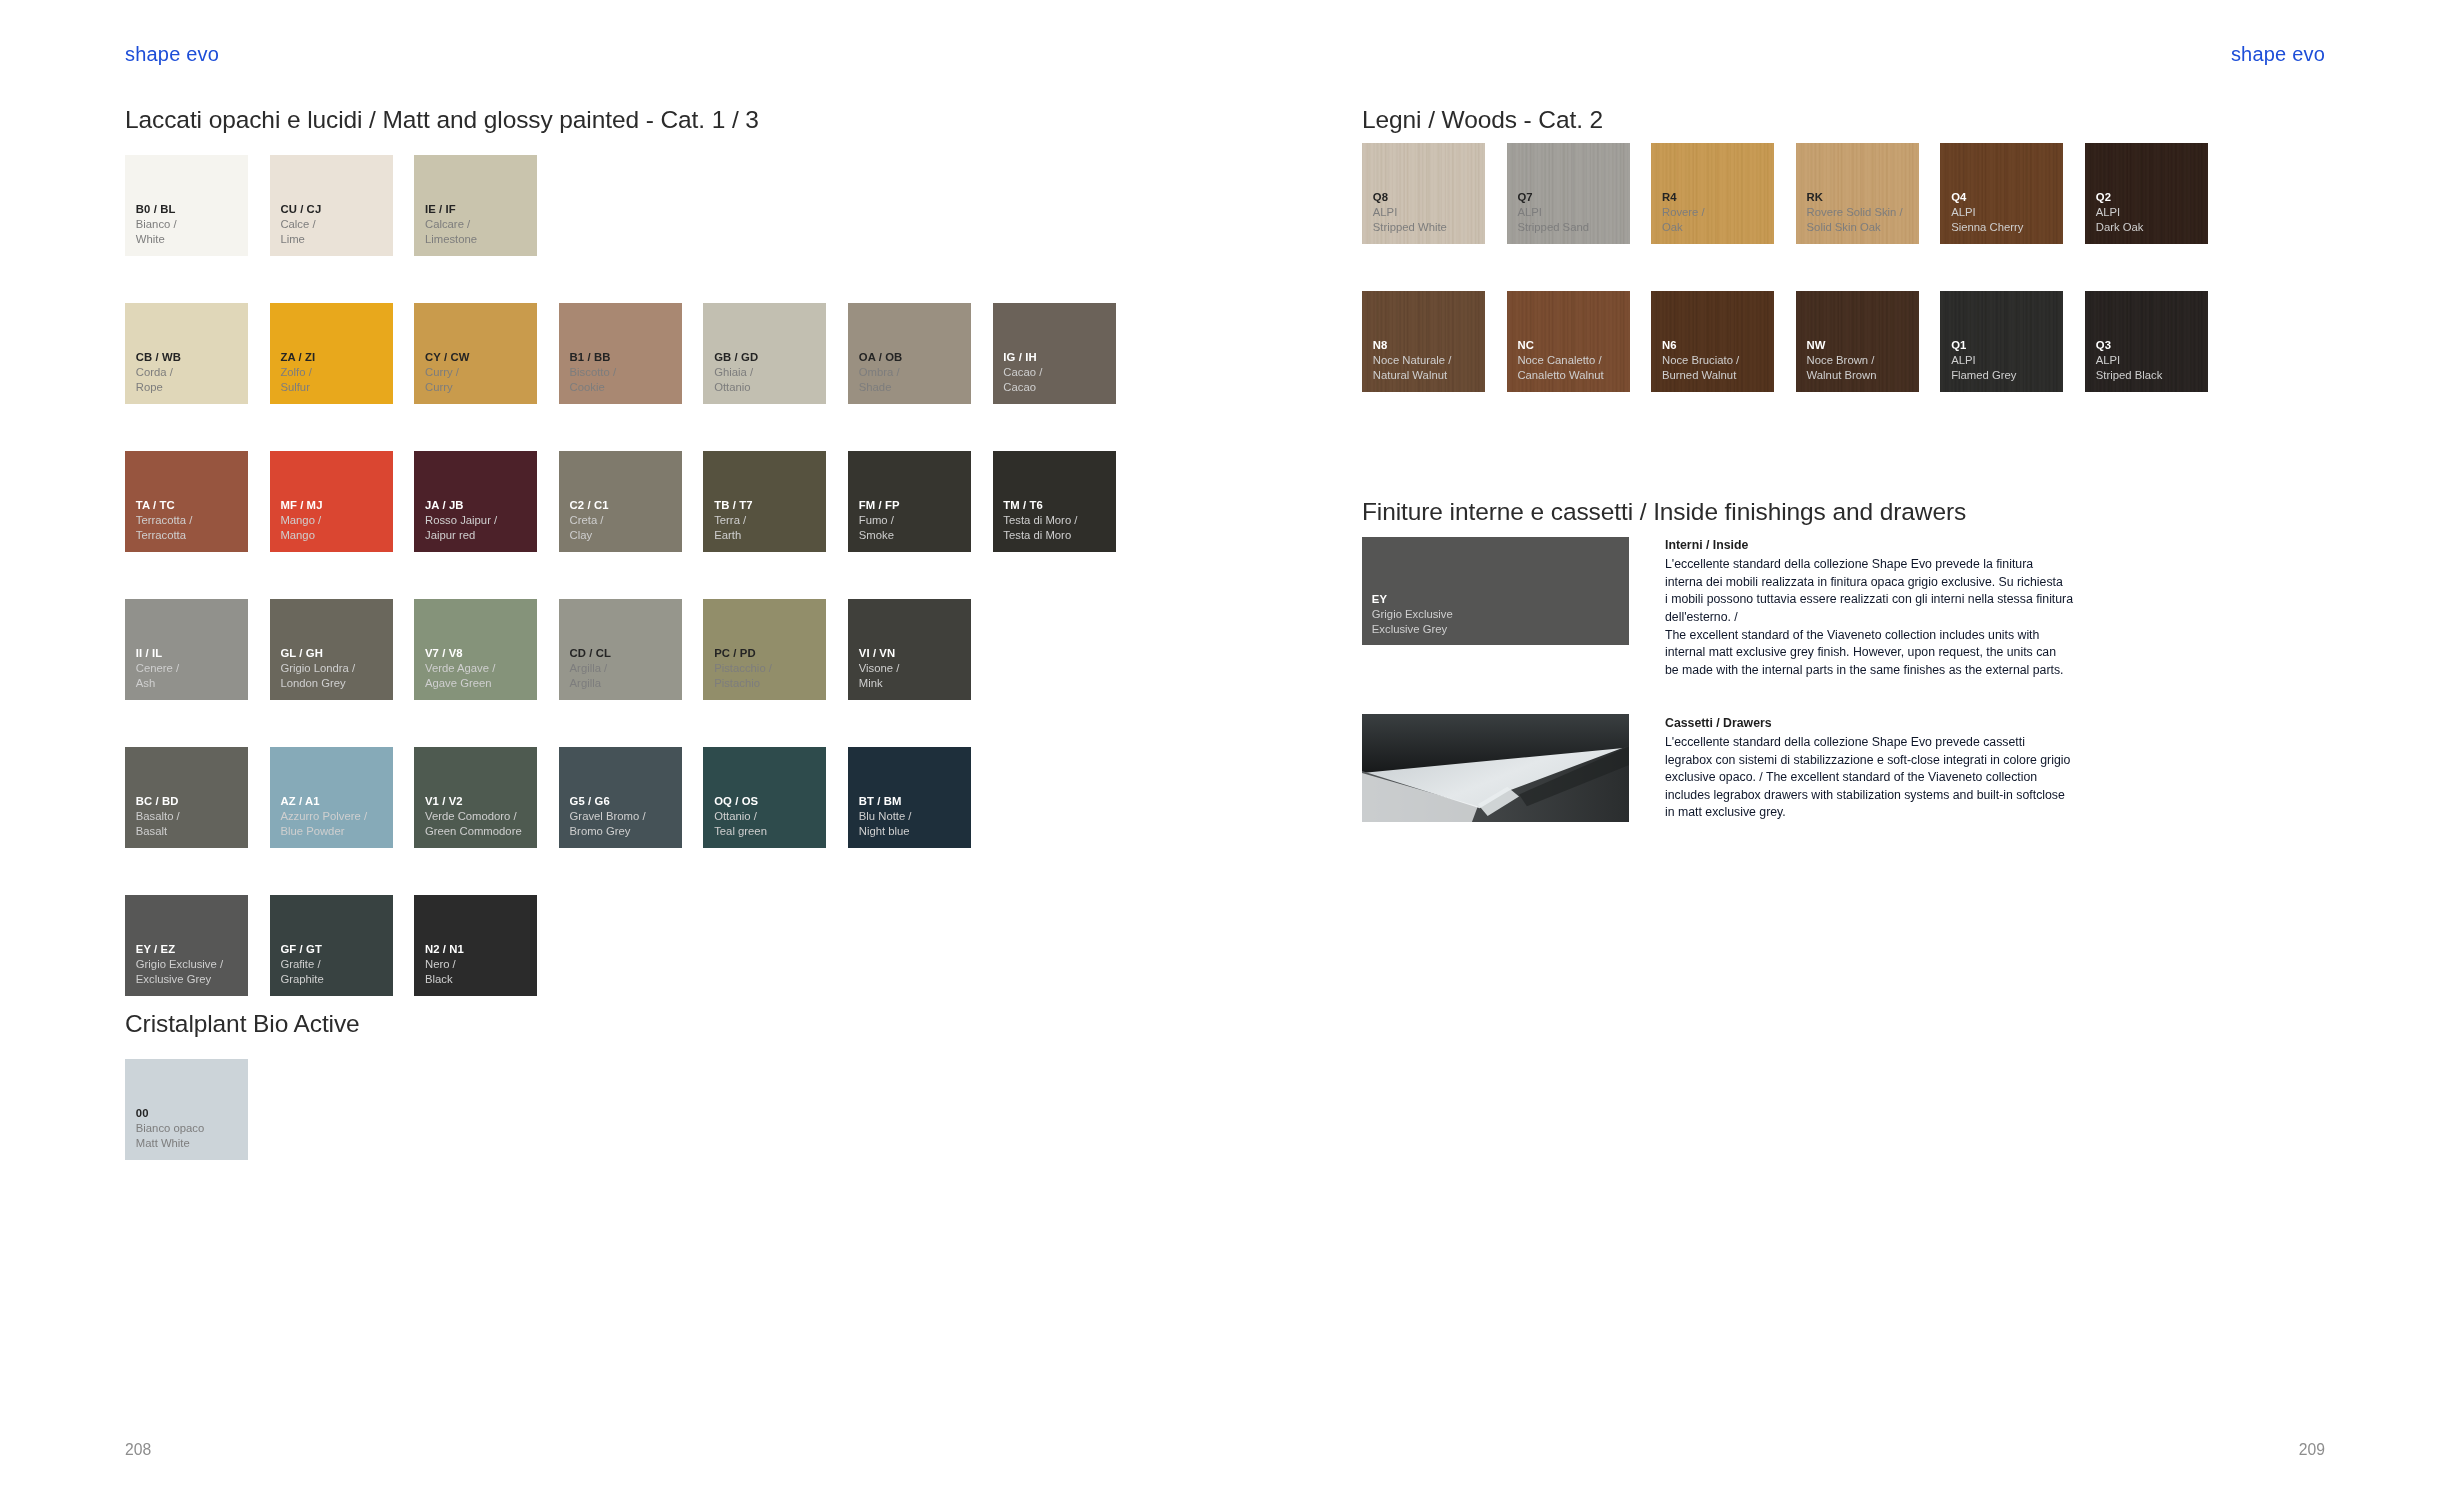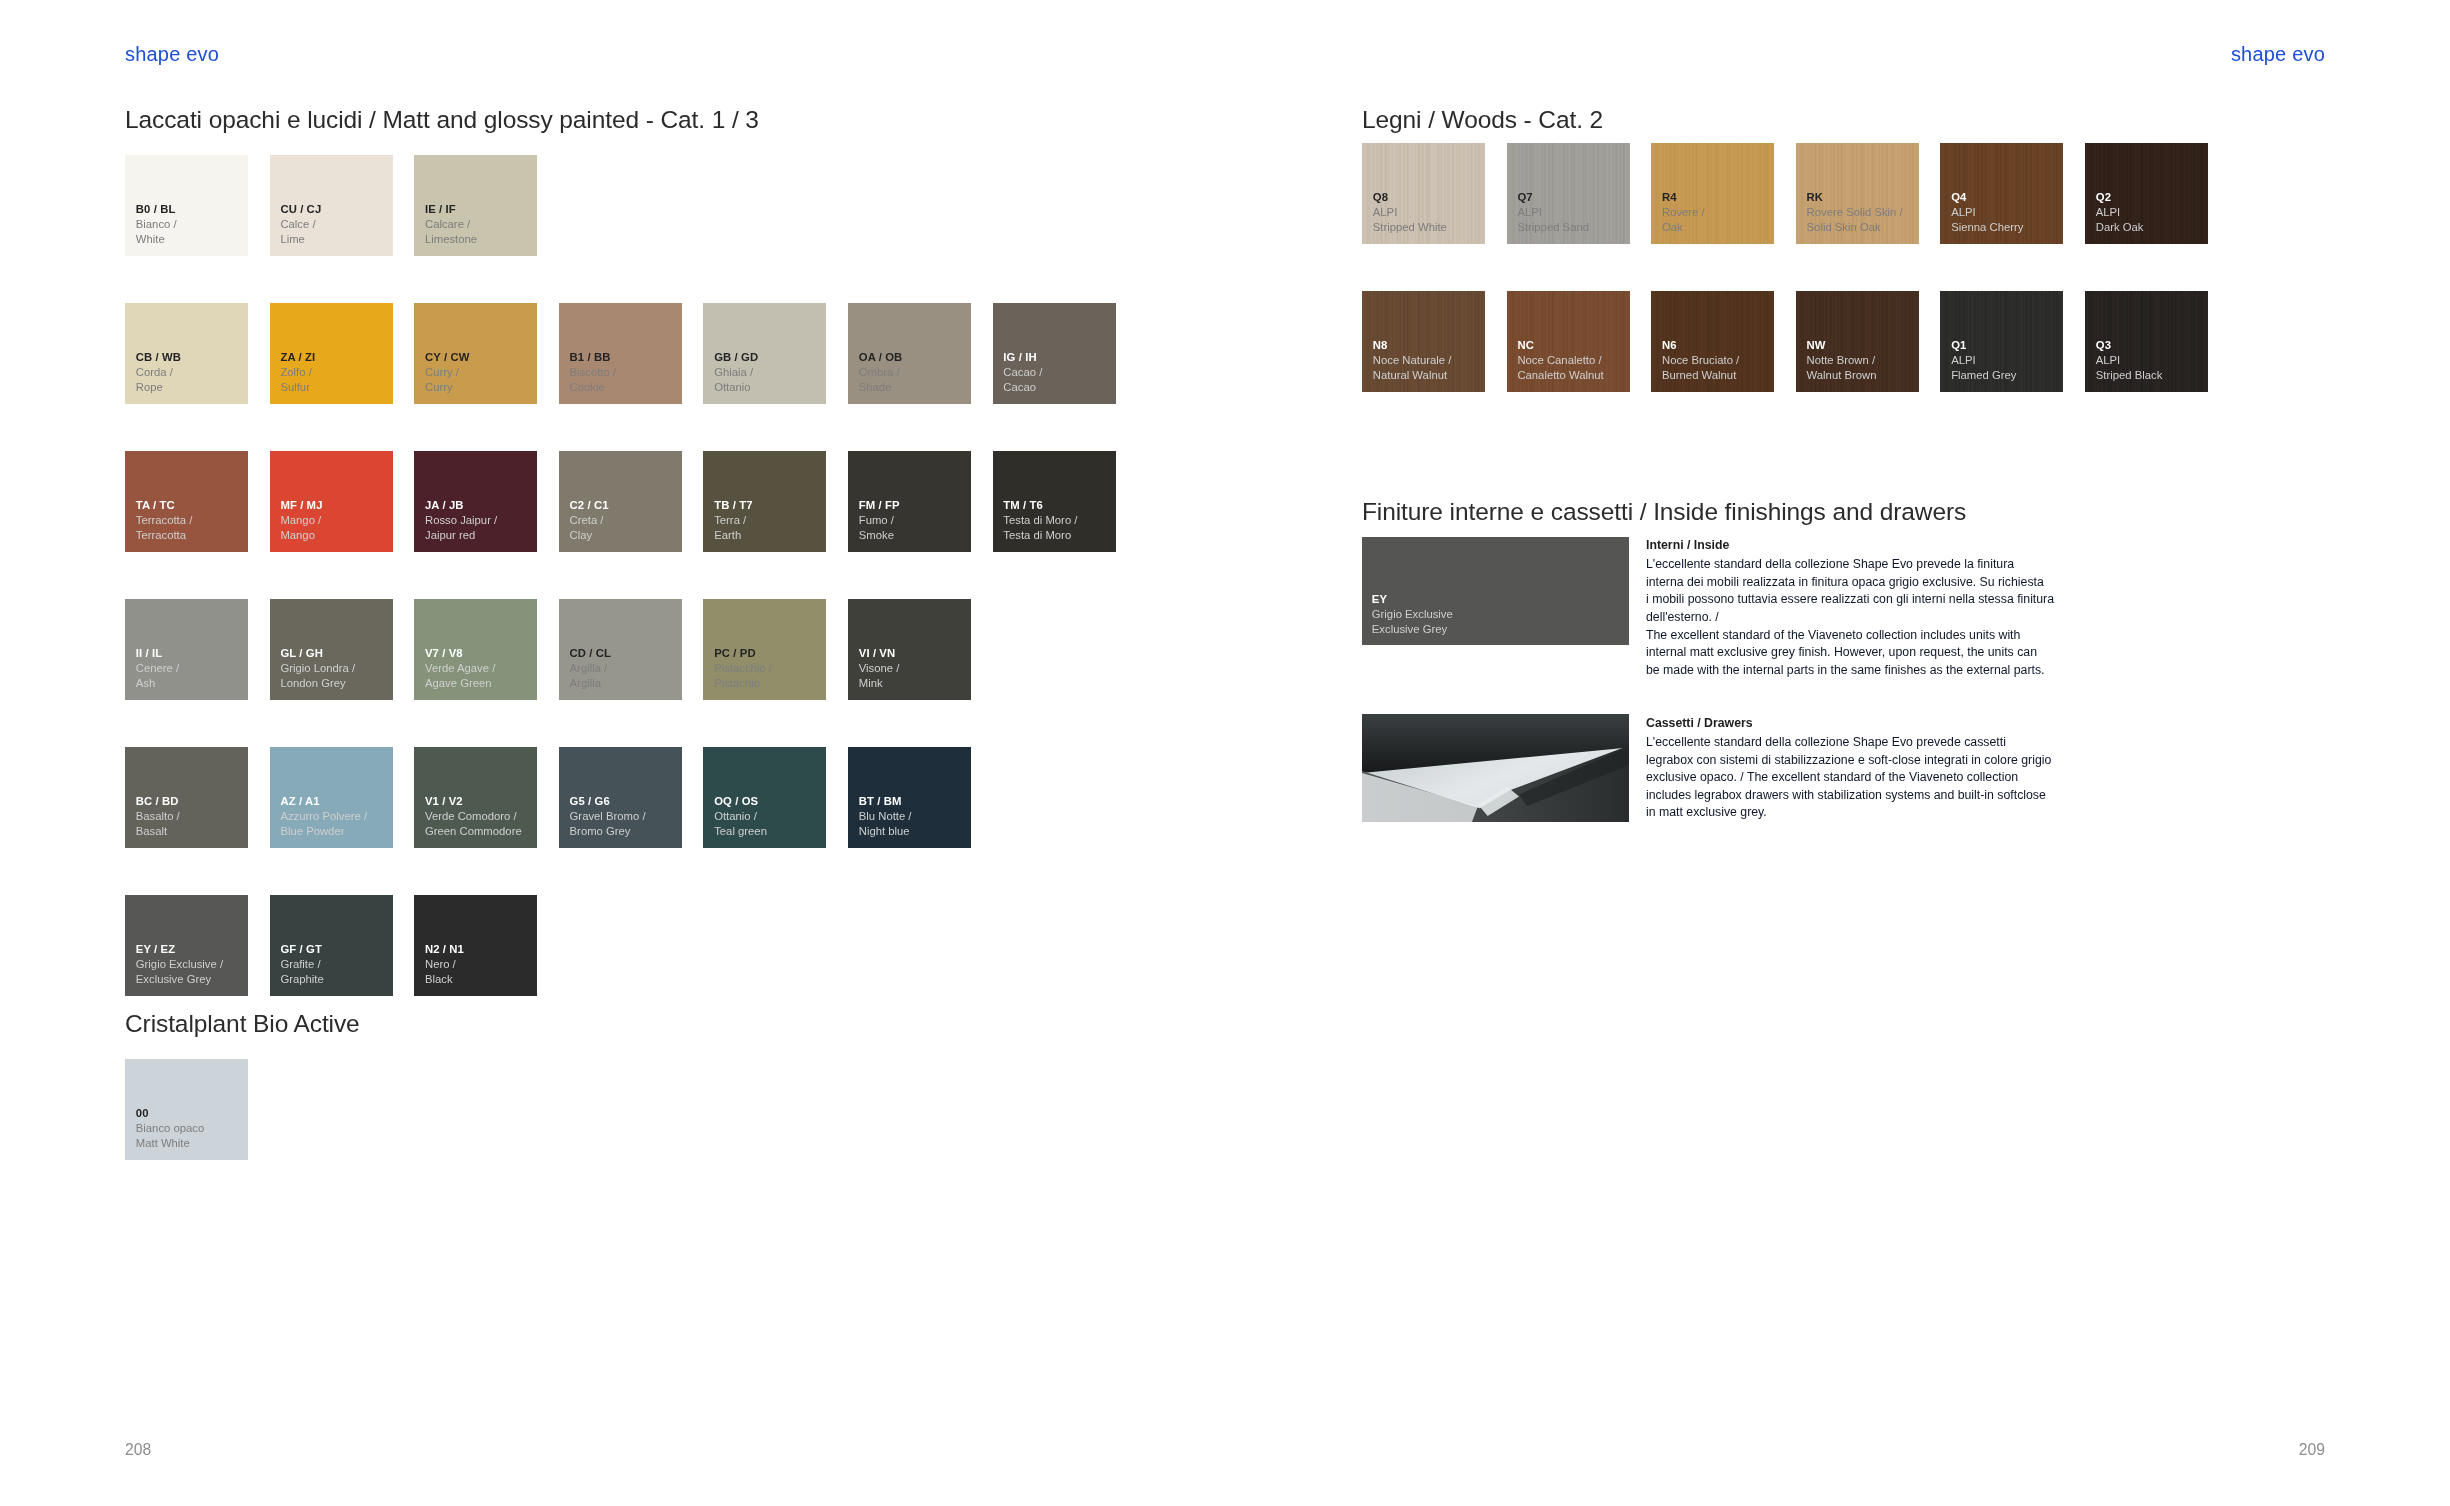--- a/index.html
+++ b/index.html
@@ -109,21 +109,21 @@
     display: flex;
   }
   .info-tile {
     width: 267px;
     height: 108px;
     position: relative;
     flex: none;
   }
   .info-tile .swatch-caption { left: 9.8px; bottom: 7.8px; }
   .info-text {
-    margin-left: 17px;
+    margin-left: 36px;
     width: 431px;
     align-self: flex-end;
   }
   .info-h {
     font-size: 12.3px;
     font-weight: bold;
     color: #1e1e1e;
     margin: 0 0 2px 0;
     line-height: 1.4;
   }
@@ -1011,21 +1011,21 @@
             <rect x="113.01" y="0" width="1.82" height="110" fill="#352317" opacity="0.30"></rect>
             <rect x="117.46" y="0" width="1.60" height="110" fill="#352317" opacity="0.33"></rect>
             <rect x="120.53" y="0" width="1.38" height="110" fill="#352317" opacity="0.37"></rect>
             <rect x="121.73" y="0" width="1.16" height="110" fill="#352317" opacity="0.12"></rect>
             <rect x="124.78" y="0" width="0.93" height="110" fill="#352317" opacity="0.15"></rect>
             <rect x="129.23" y="0" width="0.71" height="110" fill="#352317" opacity="0.18"></rect>
           </svg>
         </div>
         <div class="swatch-caption">
           <span class="sw-code">NW</span>
-          <span class="sw-it">Notte Brown /</span>
+          <span class="sw-it">Noce Brown /</span>
           <span class="sw-en">Walnut Brown</span>
         </div>
       </div>
       <div class="swatch dark">
         <div class="swatch-body">
           <svg class="grain" width="100%" height="100%" viewBox="0 0 128 110" preserveAspectRatio="none">
             <rect width="128" height="110" fill="#2e2e2c"></rect>
             <rect x="0.00" y="0" width="0.60" height="110" fill="#1f1f1e" opacity="0.10"></rect>
             <rect x="3.94" y="0" width="1.82" height="110" fill="#1f1f1e" opacity="0.13"></rect>
             <rect x="5.42" y="0" width="1.60" height="110" fill="#1f1f1e" opacity="0.17"></rect>

